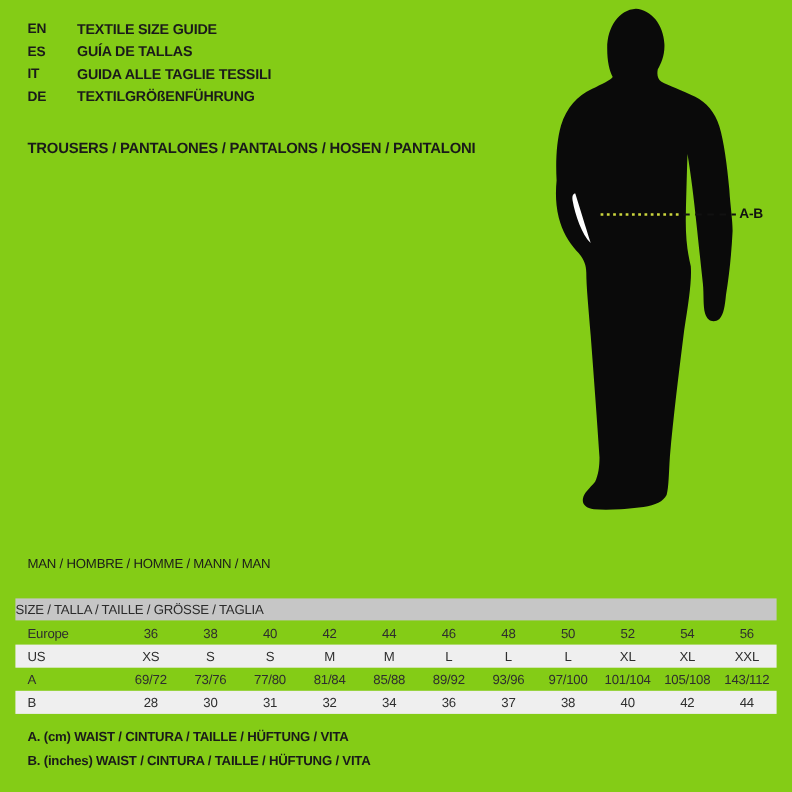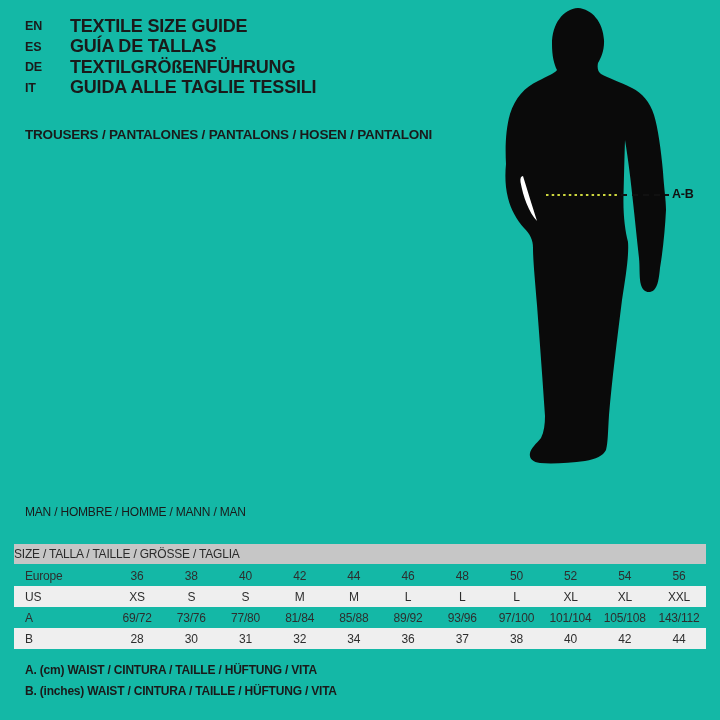--- a/index.html
+++ b/index.html
@@ -7,30 +7,30 @@
   body {
     font-family: "Liberation Sans", sans-serif;
     color: #1a1a1a;
     width: 720px;
     height: 720px;
   }
   .canvas {
     position: relative;
     width: 720px;
     height: 720px;
-    background: #14b8a6;
+    background: #84cc16;
     overflow: hidden;
     letter-spacing: -0.2px;
   }
 
   
   .lang-list { position: absolute; left: 25px; top: 16px; }
   .lang-row { display: flex; height: 20.5px; align-items: center; }
   .lang-code { width: 45px; font-weight: 700; font-size: 12.5px; }
-  .lang-title { font-weight: 700; font-size: 18px; white-space: nowrap; }
+  .lang-title { font-weight: 700; font-size: 13px; white-space: nowrap; }
 
   .product-line {
     position: absolute; left: 25px; top: 127px;
     font-weight: 700; font-size: 13.5px; white-space: nowrap;
   }
 
   
   .figure-wrap { position: absolute; left: 460px; top: 0; width: 260px; height: 500px; }
   .figure-wrap svg { display: block; width: 260px; height: 500px; }
   .measure-label {
@@ -66,26 +66,26 @@
   <div class="lang-list">
       <div class="lang-row">
         <span class="lang-code">EN</span>
         <span class="lang-title">TEXTILE SIZE GUIDE</span>
       </div>
       <div class="lang-row">
         <span class="lang-code">ES</span>
         <span class="lang-title">GUÍA DE TALLAS</span>
       </div>
       <div class="lang-row">
+        <span class="lang-code">IT</span>
+        <span class="lang-title">GUIDA ALLE TAGLIE TESSILI</span>
+      </div>
+      <div class="lang-row">
         <span class="lang-code">DE</span>
         <span class="lang-title">TEXTILGRÖßENFÜHRUNG</span>
-      </div>
-      <div class="lang-row">
-        <span class="lang-code">IT</span>
-        <span class="lang-title">GUIDA ALLE TAGLIE TESSILI</span>
       </div>
     </div>
 
   <div class="product-line">TROUSERS / PANTALONES / PANTALONS / HOSEN / PANTALONI</div>
 
   <div class="figure-wrap">
     <svg viewBox="0 0 260 500" xmlns="http://www.w3.org/2000/svg">
       <path d="M 118 8
                C 132 9 143 22 144 40
                C 144.5 50 141 58 138 63

